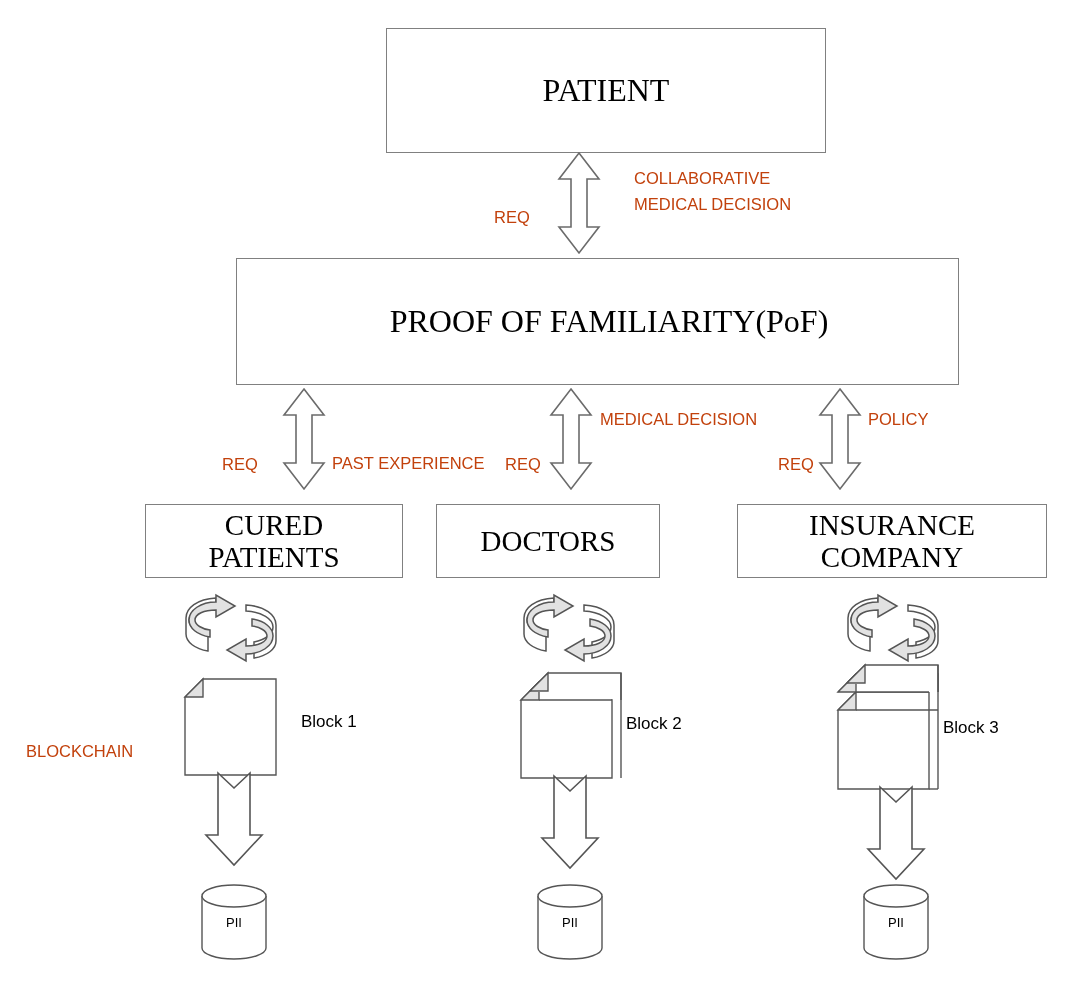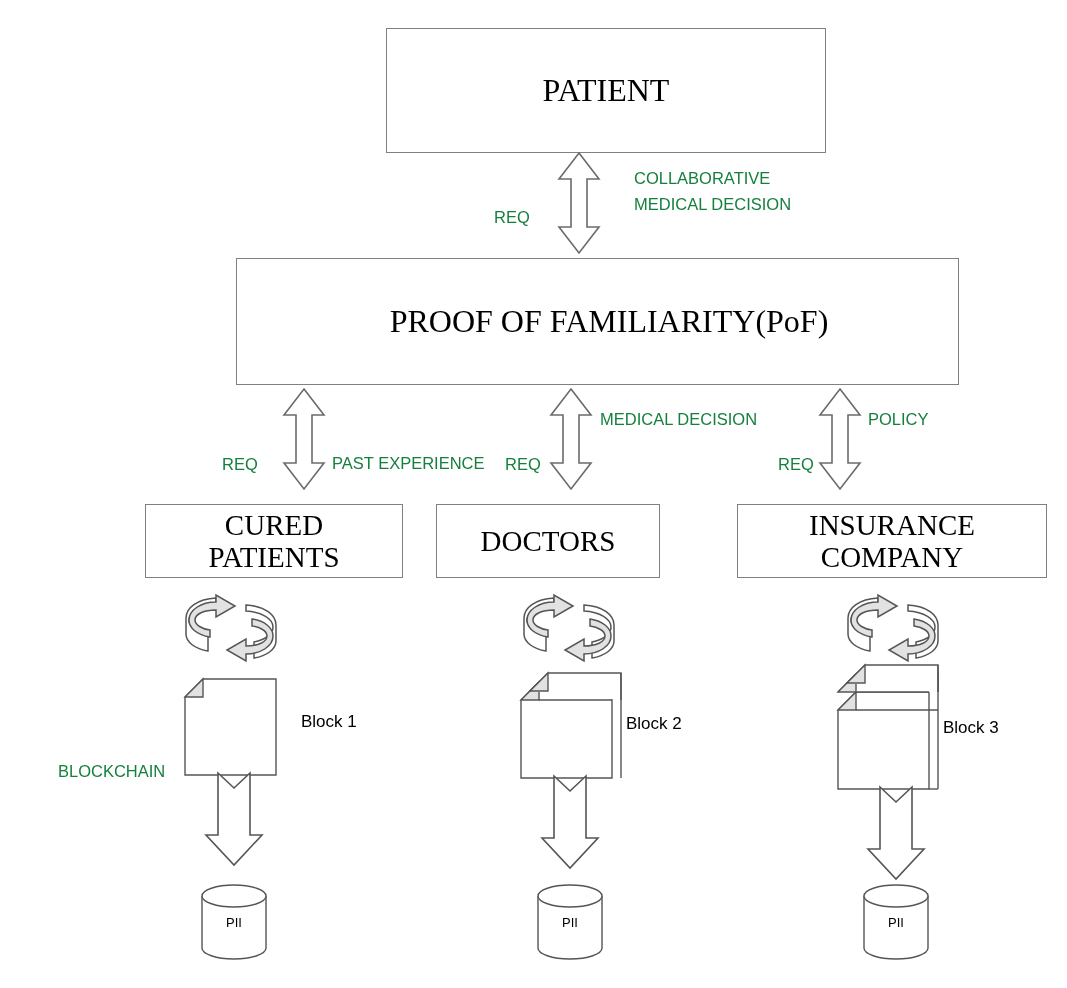--- a/index.html
+++ b/index.html
@@ -44,21 +44,21 @@
     top: 504px; height: 74px; font-size: 29px;
   }
   .box-cured   { left: 145px; width: 258px; }
   .box-doctors { left: 436px; width: 224px; }
   .box-insur   { left: 737px; width: 310px; }
 
   .lbl {
     position: absolute;
     font-family: "Liberation Sans", sans-serif;
     font-size: 16.5px;
-    color: #15803d;
+    color: #c2410c;
     white-space: pre;
     line-height: 1.35;
   }
   .lbl-center { text-align: center; }
 
   .svg-layer {
     position: absolute;
     left: 0; top: 0;
     width: 1067px;
     height: 988px;
@@ -216,21 +216,21 @@
 
   <div class="lbl" style="left:222px; top:453px;">REQ</div>
   <div class="lbl" style="left:332px; top:408px;margin-top:44px;">PAST EXPERIENCE</div>
 
   <div class="lbl" style="left:505px; top:453px;">REQ</div>
   <div class="lbl" style="left:600px; top:408px;">MEDICAL DECISION</div>
 
   <div class="lbl" style="left:778px; top:453px;">REQ</div>
   <div class="lbl" style="left:868px; top:408px;">POLICY</div>
 
-  <div class="lbl" style="left:26px; top:760px;margin-left:32px;">BLOCKCHAIN</div>
+  <div class="lbl" style="left:26px; top:740px;">BLOCKCHAIN</div>
 
   <div class="blk-label" style="left:281px; top:712px;margin-left:20px;">Block 1</div>
   <div class="blk-label" style="left:626px; top:714px;text-align:center;">Block 2</div>
   <div class="blk-label" style="left:943px; top:718px;">Block 3</div>
 
   <div class="db-text" style="left:201px; top:915px;">PII</div>
   <div class="db-text" style="left:537px; top:915px;">PII</div>
   <div class="db-text" style="left:863px; top:915px;">PII</div>
 
 </div>

